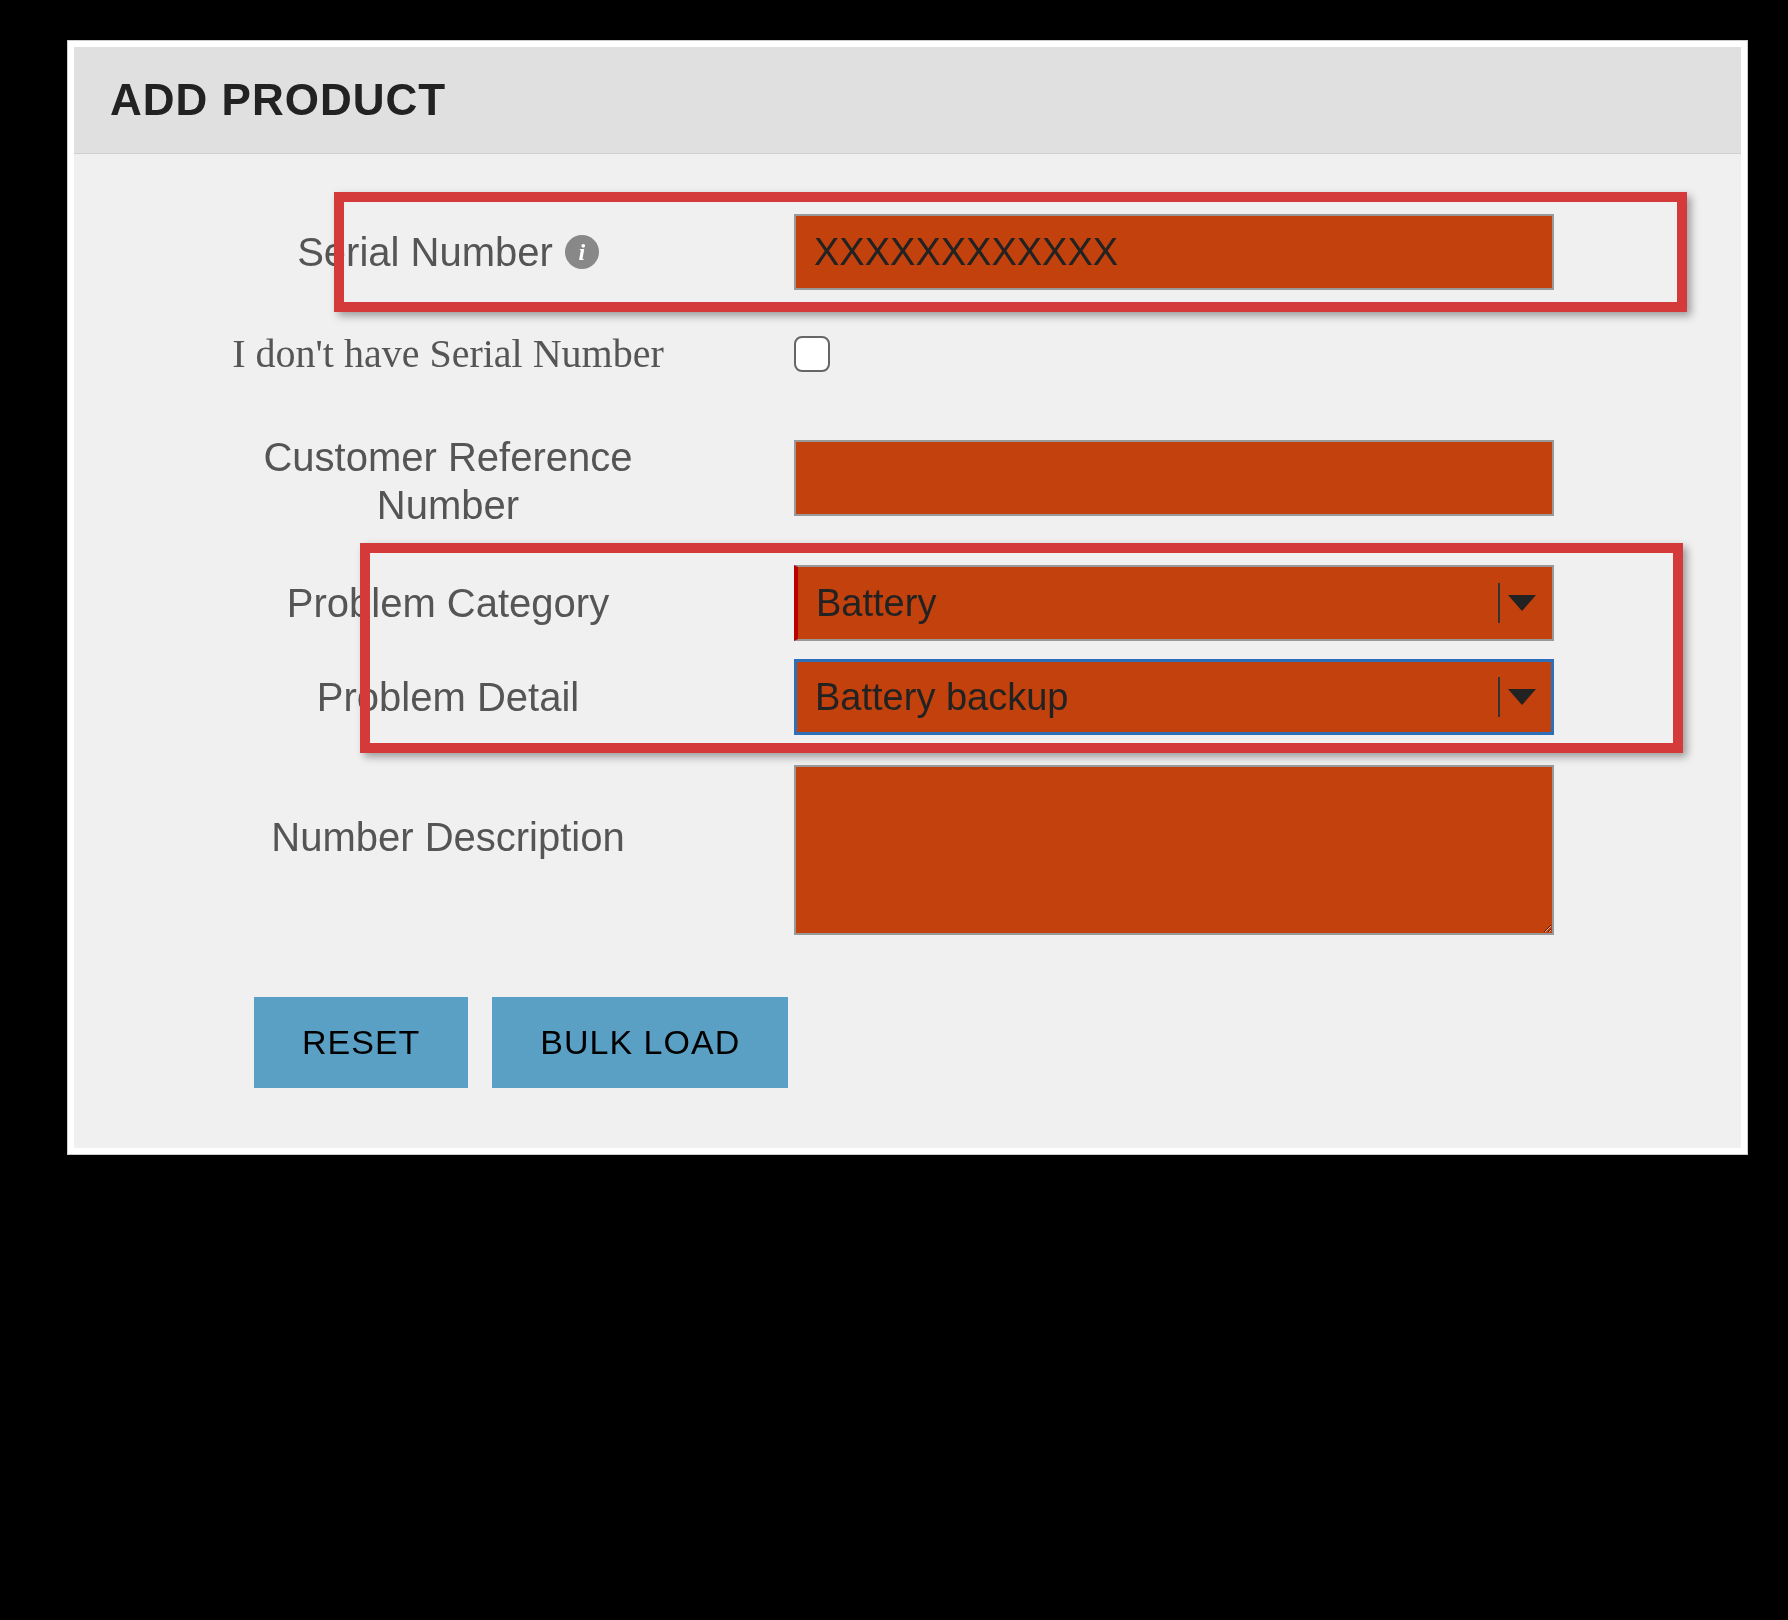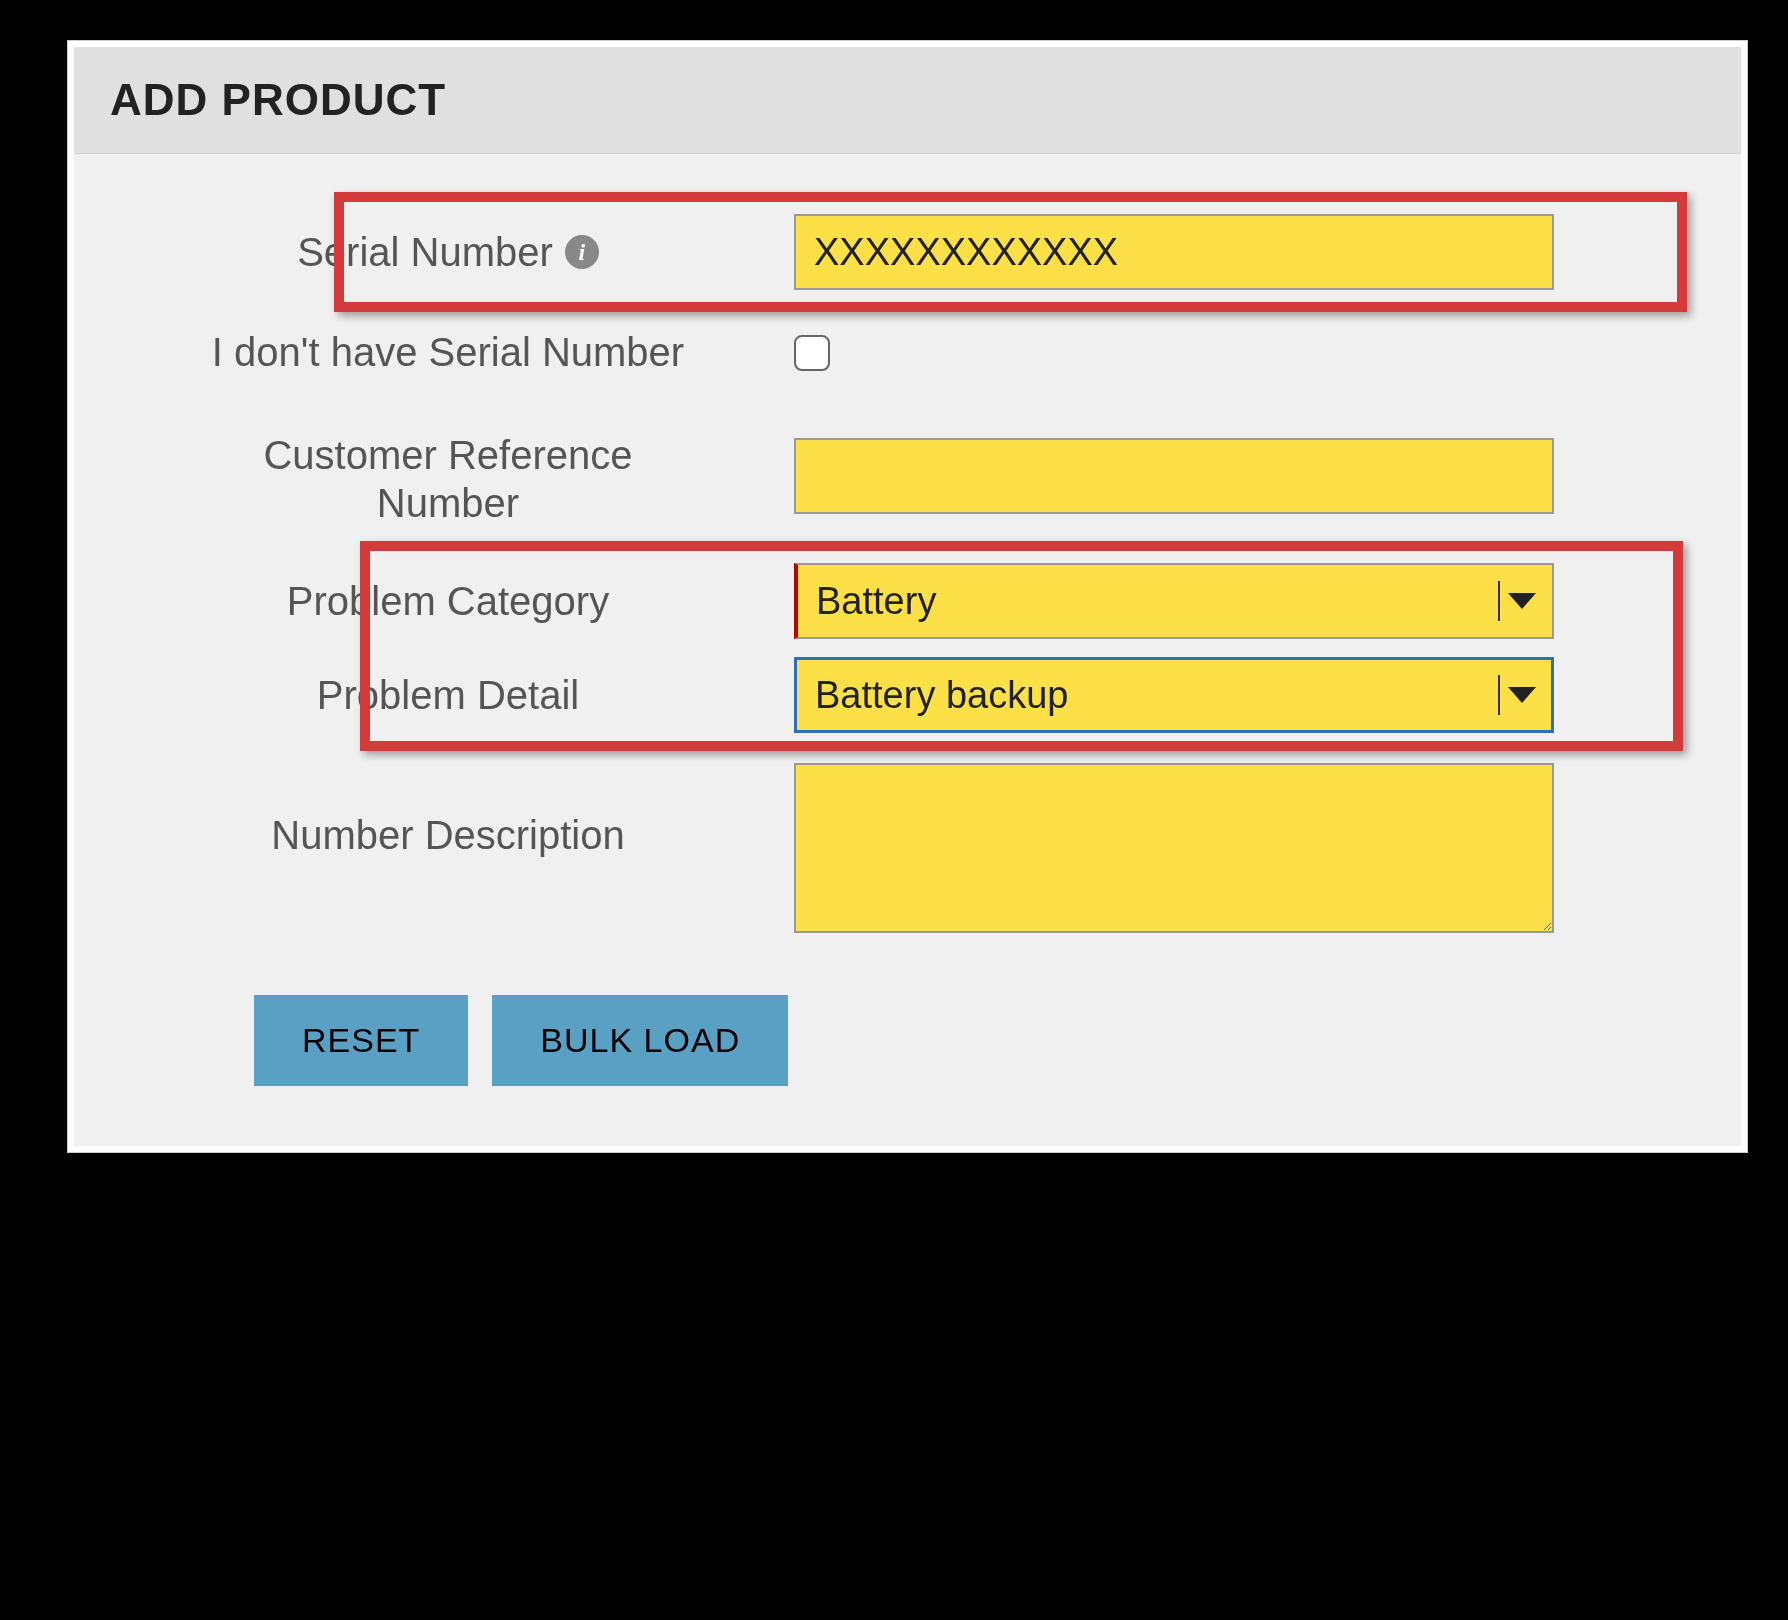--- a/index.html
+++ b/index.html
@@ -61,21 +61,21 @@
       font-family: Georgia, serif;
     }
     .form-control-wrap {
       flex: 0 0 760px;
       position: relative;
     }
     .text-input, .select-input, .textarea-input {
       width: 100%;
       font-size: 38px;
       color: #222;
-      background: #fde047;
+      background: #c2410c;
       border: 2px solid #999;
       padding: 14px 18px;
     }
     .text-input { height: 76px; }
     .select-input {
       height: 76px;
       padding-right: 70px;
       appearance: none;
       border-left: 4px solid #b00;
     }
@@ -113,21 +113,21 @@
       border: 10px solid #d43a3a;
       box-shadow: 4px 4px 8px rgba(0,0,0,0.35);
       pointer-events: none;
     }
     .hl-serial {
       left: 200px; right: -6px; top: -22px; bottom: -22px;
     }
     .hl-problems {
       left: 226px; right: -2px; top: -22px; bottom: -18px;
     }
-    .form-row.checkbox-row { margin-top: 40px; margin-bottom: 50px; }
+    .form-row.checkbox-row { margin-top: 40px; margin-bottom: 50px; font-family: Liberation Serif, serif; }
     .button-row {
       display: flex;
       gap: 24px;
       padding-top: 40px;
       padding-left: 120px;
       position: relative;
     }
     .btn {
       background: #5a9fc4;
       color: #000000;

